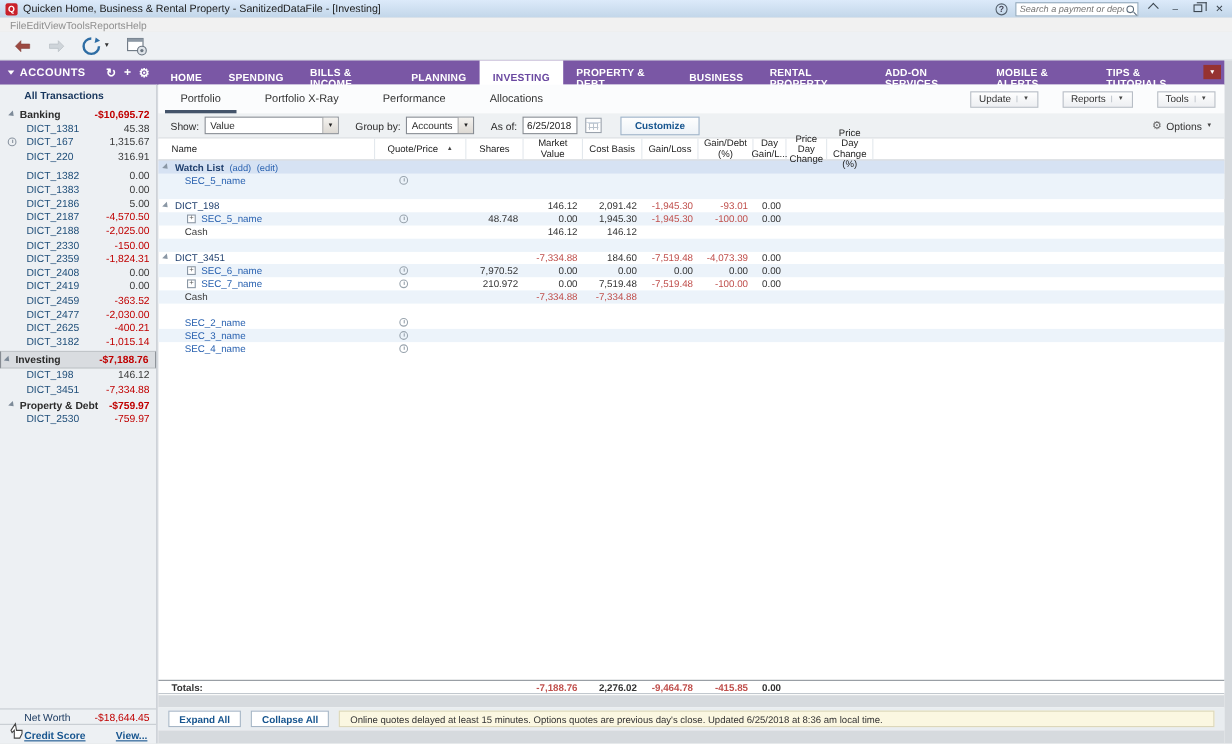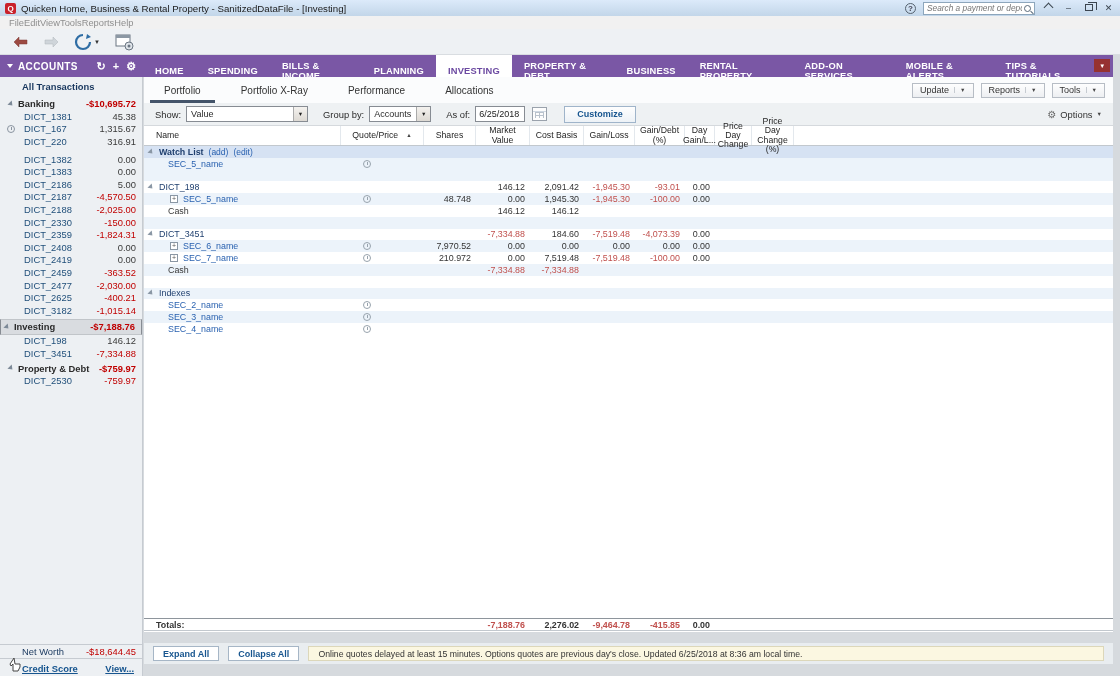--- a/index.html
+++ b/index.html
@@ -55,21 +55,21 @@
   .nwval{margin-left:auto}
   .credit{position:absolute;top:581px;left:0;width:100%;bottom:0;border-top:1px solid #c6cbd1;display:flex;padding:4px 8px 0 22px;color:#17558f;background:#edf0f3}
   .credit .cs{text-decoration:underline;font-weight:bold}
   .credit .vw{margin-left:auto;text-decoration:underline;font-weight:bold}
 
   
   .main{position:absolute;top:77px;left:144px;width:969px;height:599px;background:#fff}
   .subrow{height:26px;display:flex;align-items:center;padding:0 8px 0 20px;background:#fbfcfd}
   .stab{font-size:10px;color:#333;margin-right:40px;height:26px;display:flex;align-items:center;position:relative}
   .stab.on:after{content:'';position:absolute;left:-14px;right:-14px;bottom:0;height:3px;background:#44546a}
-  #actionButtons{margin-left:auto;display:flex;gap:7px}
+  #actionButtons{margin-left:auto;display:flex;gap:22px}
   .abtn{height:15px;background:linear-gradient(#fefefe,#edeff2);border:1px solid #b7bdc5;font-size:9px;color:#333;display:flex;align-items:center;padding:0 7px;gap:5px}
   .abtn .caret{font-size:5.5px;color:#444;border-left:1px solid #c6cbd1;padding-left:5px}
 
   .filters{height:23px;background:#eef1f3;border-bottom:1px solid #d5d9dd;display:flex;align-items:center;padding:0 11px;font-size:9.4px;color:#2b2b2b;gap:5px}
   .sel{background:#fff;border:1px solid #878c93;height:16px;display:flex;align-items:center;padding-left:4px}
   .sel .sv{flex:1;font-size:9px}
   .sel .db{width:14px;height:14px;background:linear-gradient(#f4f2ef,#ddd9d3);border-left:1px solid #aaa;display:flex;align-items:center;justify-content:center;font-size:5.5px;color:#222;margin-right:0}
   .w-show{width:122px;margin-right:10px}
   .w-grp{width:62px;margin-right:10px}
   .datebox{width:50px;height:16px;background:#fff;border:1px solid #878c93;font-size:9px;display:flex;align-items:center;padding-left:3px;color:#222}
@@ -524,35 +524,20 @@
         <div class="cell numc c-quote"></div>
         <div class="cell numc c-shares"></div>
         <div class="cell numc c-mv"></div>
         <div class="cell numc c-cb"></div>
         <div class="cell numc c-gl"></div>
         <div class="cell numc c-glp"></div>
         <div class="cell numc c-day"></div>
         <div class="cell numc c-pdc"></div>
         <div class="cell numc c-pdcp"></div>
       </div>
-      <div class="row alt">
-        <div class="cell c-name">
-          <span class="tri"></span>
-          <span class="gname">Indexes</span>
-        </div>
-        <div class="cell numc c-quote"></div>
-        <div class="cell numc c-shares"></div>
-        <div class="cell numc c-mv"></div>
-        <div class="cell numc c-cb"></div>
-        <div class="cell numc c-gl"></div>
-        <div class="cell numc c-glp"></div>
-        <div class="cell numc c-day"></div>
-        <div class="cell numc c-pdc"></div>
-        <div class="cell numc c-pdcp"></div>
-      </div>
       <div class="row">
         <div class="cell c-name ind2">
           <span class="slink">SEC_2_name</span>
         </div>
         <div class="cell numc c-quote" style="justify-content: flex-start;">
           <span class="clockicon"></span>
         </div>
         <div class="cell numc c-shares"></div>
         <div class="cell numc c-mv"></div>
         <div class="cell numc c-cb"></div>

